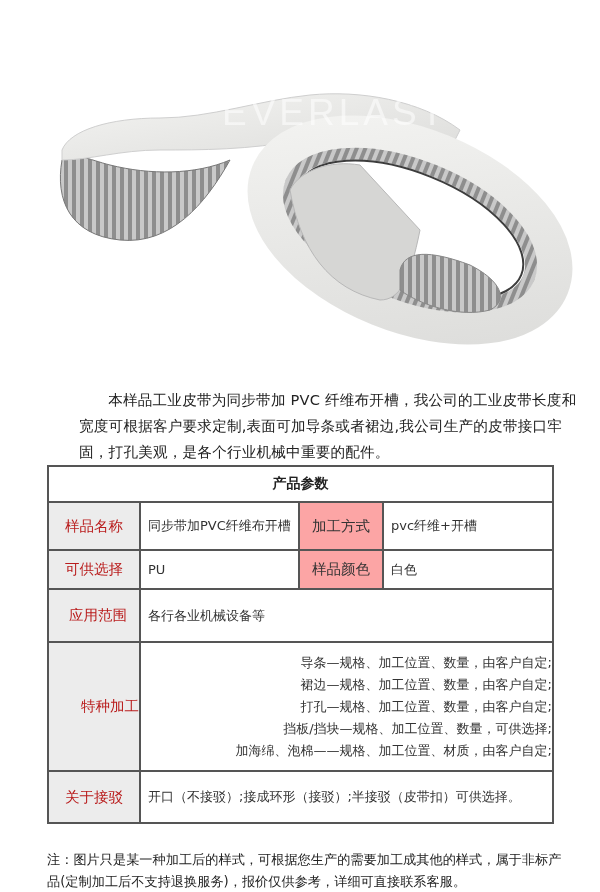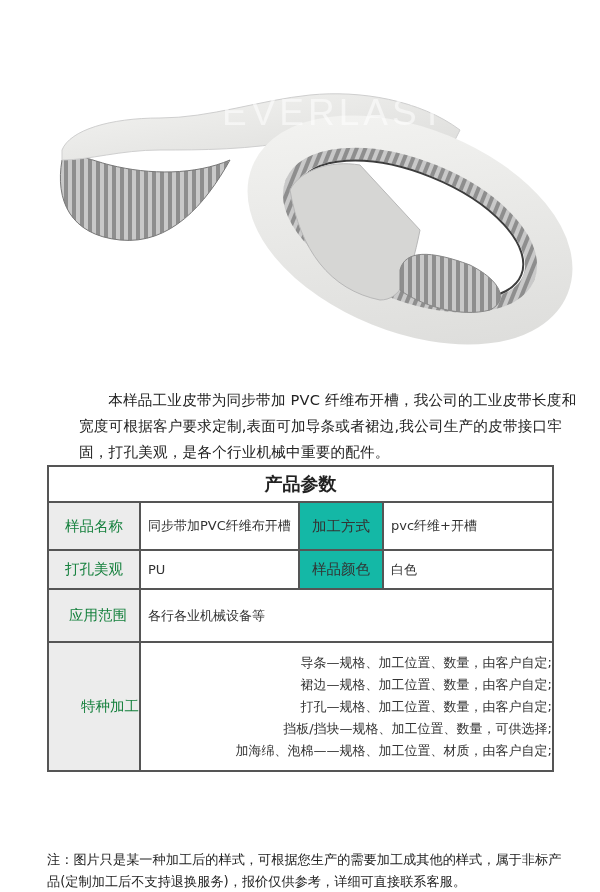--- a/index.html
+++ b/index.html
@@ -6,23 +6,23 @@
   body { width:600px; height:892px; position:relative; overflow:hidden;
          font-family:"DejaVu Sans","Liberation Sans",sans-serif; color:#222; }
   .hero { position:absolute; left:0; top:0; width:600px; height:360px; }
   .watermark { position:absolute; left:222px; top:92px; font-size:37px; letter-spacing:4px;
                color:rgba(255,255,255,0.55); font-family:"Liberation Sans",sans-serif; }
   .intro { position:absolute; left:47px; top:372px; width:510px; font-size:14.6px;
            line-height:26px; color:#222; text-indent:2em; letter-spacing:0.2px;margin-left:32px; }
   table.params { position:absolute; left:47px; top:465px; width:507px; border-collapse:collapse;
                  font-size:13px; }
   table.params td { border:2px solid #555; padding:0; vertical-align:middle; }
-  table.params td.title { height:34px; text-align:center; font-size:18px; font-weight:bold; color:#222; }
-  td.lbl { background:#ececec; width:82px; text-align:center; font-size:14.5px; color:#15803d; }
-  td.lbl2 { background:#14b8a6; width:82px; text-align:center; font-size:14.5px; color:#333; }
+  table.params td.title { height:34px; text-align:center; font-size:14px; font-weight:bold; color:#222; }
+  td.lbl { background:#ececec; width:82px; text-align:center; font-size:14.5px; color:#b91c1c; }
+  td.lbl2 { background:#fca5a5; width:82px; text-align:center; font-size:14.5px; color:#333; }
   td.val { padding-left:7px !important; color:#333; }
   tr.r1 td { height:46px; }
   tr.r2 td { height:37px; }
   tr.r3 td { height:51px;padding-left:8px; }
   tr.r4 td { height:127px;text-align:right; }
   tr.r5 td { height:50px; }
   .lines div { line-height:22px; }
   .note { position:absolute; left:47px; top:836px; width:520px; font-size:13.2px; line-height:22px; color:#222; }
 </style>
 </head>
@@ -63,35 +63,39 @@
       <tr>
     <td class="title" colspan="4">产品参数</td>
   </tr>
   <tr class="r1">
     <td class="lbl">样品名称</td>
     <td class="val" style="width:150px">同步带加PVC纤维布开槽</td>
     <td class="lbl2">加工方式</td>
     <td class="val">pvc纤维+开槽</td>
   </tr>
   <tr class="r2">
-    <td class="lbl">打孔美观</td>
+    <td class="lbl">可供选择</td>
     <td class="val">PU</td>
     <td class="lbl2">样品颜色</td>
     <td class="val">白色</td>
   </tr>
   <tr class="r3">
     <td class="lbl">应用范围</td>
     <td class="val" colspan="3">各行各业机械设备等</td>
   </tr>
   <tr class="r4">
     <td class="lbl">特种加工</td>
     <td class="val lines" colspan="3">
       <div>导条—规格、加工位置、数量，由客户自定;</div>
       <div>裙边—规格、加工位置、数量，由客户自定;</div>
       <div>打孔—规格、加工位置、数量，由客户自定;</div>
       <div>挡板/挡块—规格、加工位置、数量，可供选择;</div>
       <div>加海绵、泡棉——规格、加工位置、材质，由客户自定;</div>
     </td>
   </tr>
+  <tr class="r5">
+    <td class="lbl">关于接驳</td>
+    <td class="val" colspan="3">开口（不接驳）;接成环形（接驳）;半接驳（皮带扣）可供选择。</td>
+  </tr>
 </tbody>
   </table>
 
 <p class="note">注：图片只是某一种加工后的样式，可根据您生产的需要加工成其他的样式，属于非标产品(定制加工后不支持退换服务)，报价仅供参考，详细可直接联系客服。</p>
 
 </body></html>

